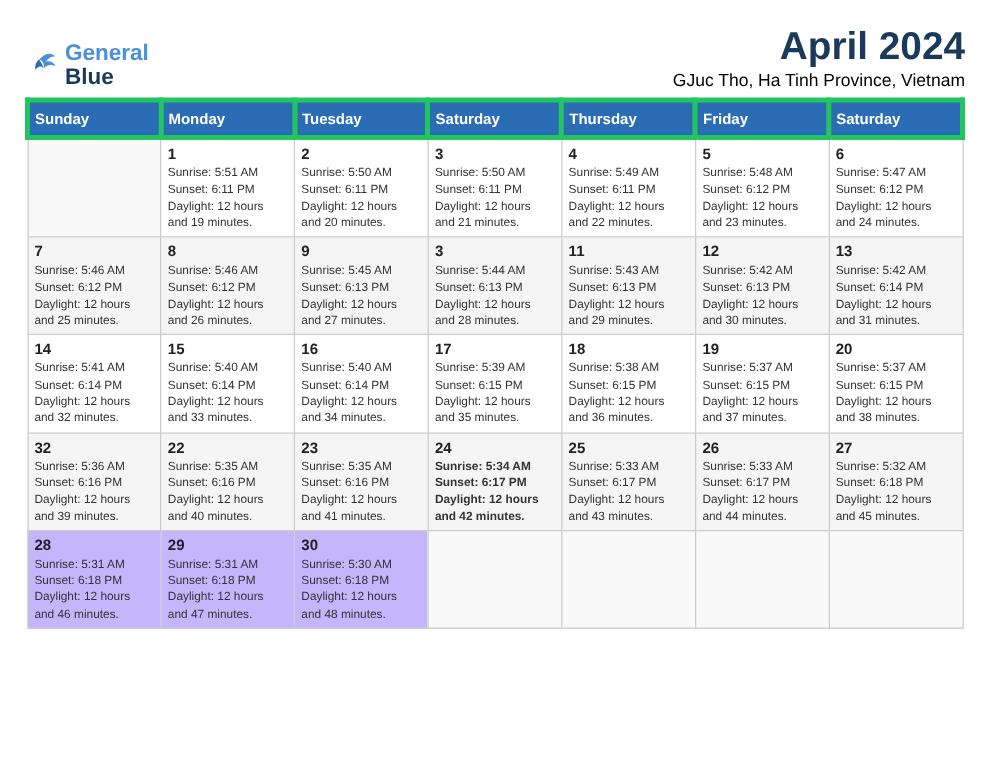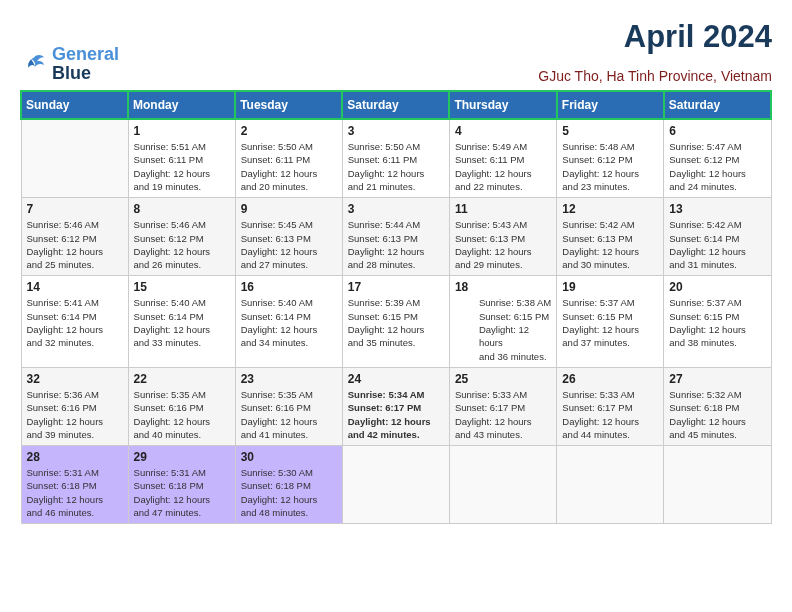--- a/index.html
+++ b/index.html
@@ -38,36 +38,36 @@
       text-align: right;
     }
     .month-title {
       font-size: 31px;
       font-weight: bold;
       color: #1a3a5c;
       line-height: 1.1;
     }
     .location {
       font-size: 14px;
-      color: #7f1d1d;
-      margin-top: 14px;
+      color: #000000;
+      margin-top: 2px;
     }
     .calendar {
       width: 100%;
       border-collapse: collapse;
       border: 1px solid #ccc;
     }
     .calendar th {
       background-color: #2a6db5;
       color: #fff;
       font-size: 12px;
       font-weight: bold;
       padding: 6px 4px;
       text-align: left;
-      border: 2px solid #22c55e;
+      border: 4px solid #22c55e;
     }
     .calendar td {
       vertical-align: top;
       border: 1px solid #ccc;
       padding: 4px 5px;
       font-size: 10px;
       color: #333;
       width: 108px;
       min-height: 80px;
       background: #fff;
@@ -247,21 +247,21 @@
         </td>
         <td>
           <span class="day-num">17</span>
           <div class="day-info" style="white-space: pre-line;">Sunrise: 5:39 AM
 Sunset: 6:15 PM
 Daylight: 12 hours
 and 35 minutes.</div>
         </td>
         <td>
           <span class="day-num">18</span>
-          <div class="day-info" style="white-space: pre-line; margin-left: 24px;">Sunrise: 5:38 AM
+          <div class="day-info" style="white-space: pre-line;">Sunrise: 5:38 AM
 Sunset: 6:15 PM
 Daylight: 12 hours
 and 36 minutes.</div>
         </td>
         <td>
           <span class="day-num">19</span>
           <div class="day-info" style="white-space: pre-line;">Sunrise: 5:37 AM
 Sunset: 6:15 PM
 Daylight: 12 hours
 and 37 minutes.</div>

